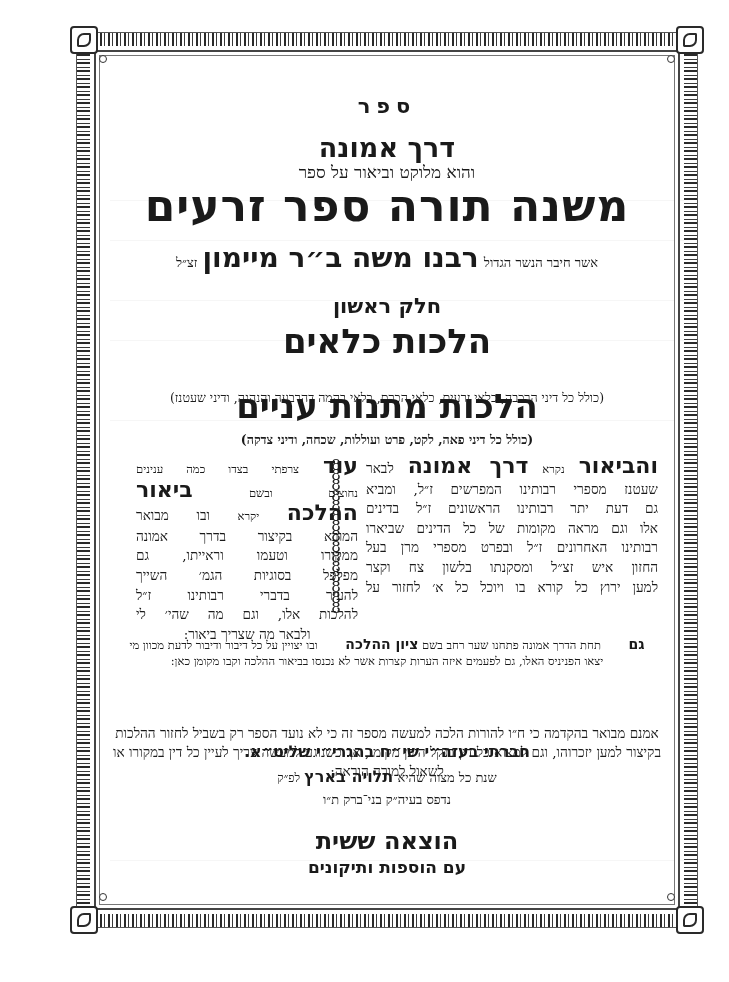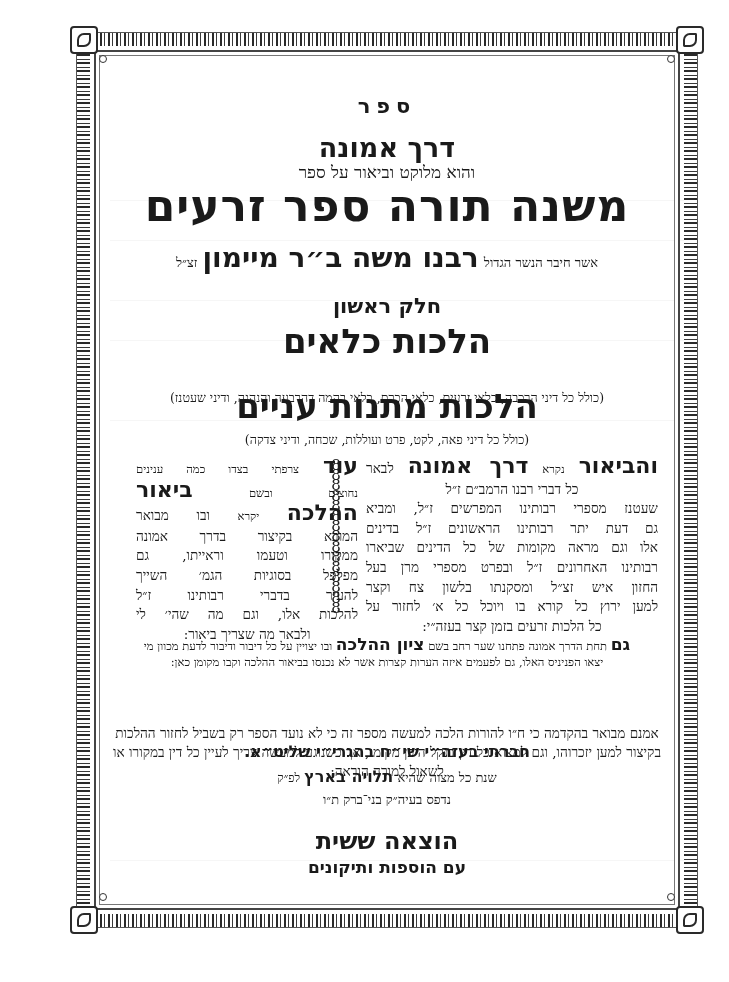--- a/index.html
+++ b/index.html
@@ -48,32 +48,32 @@
   .derech { top:78px; font-size:27px; font-weight:bold; font-family:"DejaVu Sans", sans-serif; }
   .vehu { top:108px; font-size:17px; font-family:"DejaVu Serif", serif; }
   .mishne { top:128px; font-size:44px; font-weight:bold; font-family:"DejaVu Sans", sans-serif; letter-spacing:1px; }
   .asher { top:188px; font-family:"DejaVu Serif", serif; }
   .asher .sm { font-size:13px; }
   .asher .big { font-size:28px; font-weight:bold; font-family:"DejaVu Sans", sans-serif; }
   .chelek { top:240px; font-size:21px; font-weight:bold; font-family:"DejaVu Sans", sans-serif; }
   .kilaim { top:268px; font-size:34px; font-weight:bold; font-family:"DejaVu Sans", sans-serif; }
   .kilaim-sub { top:313px; font-size:12.5px; font-family:"DejaVu Serif", serif;margin-top:23px; }
   .matnos { top:333px; font-size:34px; font-weight:bold; font-family:"DejaVu Sans", sans-serif; }
-  .matnos-sub { top:378px; font-size:12.5px; font-family:"DejaVu Serif", serif; }
+  .matnos-sub { top:378px; font-size:12.5px; font-family:"DejaVu Serif", serif;font-weight:bold; }
 
   .col { position:absolute; top:400px; font-size:13.6px; line-height:19.6px; font-family:"DejaVu Serif", serif; text-align:justify; text-align-last:justify;margin-left:36px; }
   .col-right { right:16px; width:292px; }
   .col-left { left:0; width:222px; }
   .col .bigw { font-size:22px; font-weight:bold; font-family:"DejaVu Sans", sans-serif; }
   .col .smw { font-size:11.5px; }
   .col .last { text-align-last:center; }
   .sep { position:absolute; top:404px; left:228px; width:16px; font-family:"DejaVu Serif", serif; font-size:15px; line-height:10.2px; color:#222; text-align:center; direction:ltr; }
 
   .gam { top:580px; font-size:11.5px; line-height:16px; white-space:normal; text-align:center; font-family:"DejaVu Serif", serif; }
-  .gam .bigw { font-size:17px; font-weight:bold; font-family:"DejaVu Sans", sans-serif; }
+  .gam .bigw { font-size:14px; font-weight:bold; font-family:"DejaVu Sans", sans-serif;margin-left:24px; }
   .omnam { top:624px; font-size:13.6px; line-height:19px; white-space:normal; text-align:center; font-family:"DejaVu Serif", serif;margin-top:44px; }
   .chavrusi { top:688px; font-size:16px; font-weight:bold; font-family:"DejaVu Sans", sans-serif; }
   .shnas { top:713px; font-size:13px; font-family:"DejaVu Serif", serif; }
   .shnas .bold { font-size:16px; font-weight:bold; font-family:"DejaVu Sans", sans-serif; }
   .shnas .tiny { font-size:12px; }
   .nidpas { top:737px; font-size:13px; font-family:"DejaVu Serif", serif; }
   .hotzaa { top:773px; font-size:24px; font-weight:bold; font-family:"DejaVu Sans", sans-serif; }
   .im { top:803px; font-size:17px; font-weight:bold; font-family:"DejaVu Sans", sans-serif; }
 </style>
 </head>
@@ -116,28 +116,26 @@
   <div class="l matnos">הלכות מתנות עניים</div>
   <div class="l matnos-sub">(כולל כל דיני פאה, לקט, פרט ועוללות, שכחה, ודיני צדקה)</div>
 
   <div class="col col-right">
     <div>
       <span class="bigw">והביאור</span>
       <span class="smw">נקרא</span>
       <span class="bigw">דרך אמונה</span>
       <span>לבאר</span>
     </div>
-    <div style="text-align-last:center">כל דברי רבנו הרמב״ם ז״ל</div>
     <div>שעטנז מספרי רבותינו המפרשים ז״ל, ומביא</div>
     <div>גם דעת יתר רבותינו הראשונים ז״ל בדינים</div>
     <div>אלו וגם מראה מקומות של כל הדינים שביארו</div>
     <div>רבותינו האחרונים ז״ל ובפרט מספרי מרן בעל</div>
     <div>החזון איש זצ״ל ומסקנתו בלשון צח וקצר</div>
     <div>למען ירוץ כל קורא בו ויוכל כל א׳ לחזור על</div>
-    <div class="last">כל הלכות זרעים בזמן קצר בעזה״י:</div>
   </div>
 
   <div class="sep">
     <div>8</div>
     <div>8</div>
     <div>8</div>
     <div>8</div>
     <div>8</div>
     <div>8</div>
     <div>8</div>

